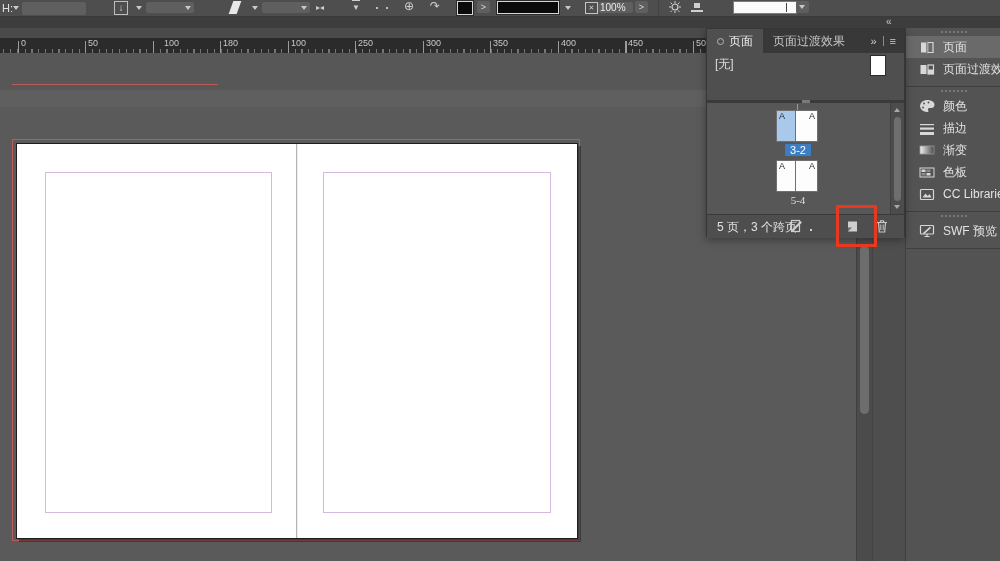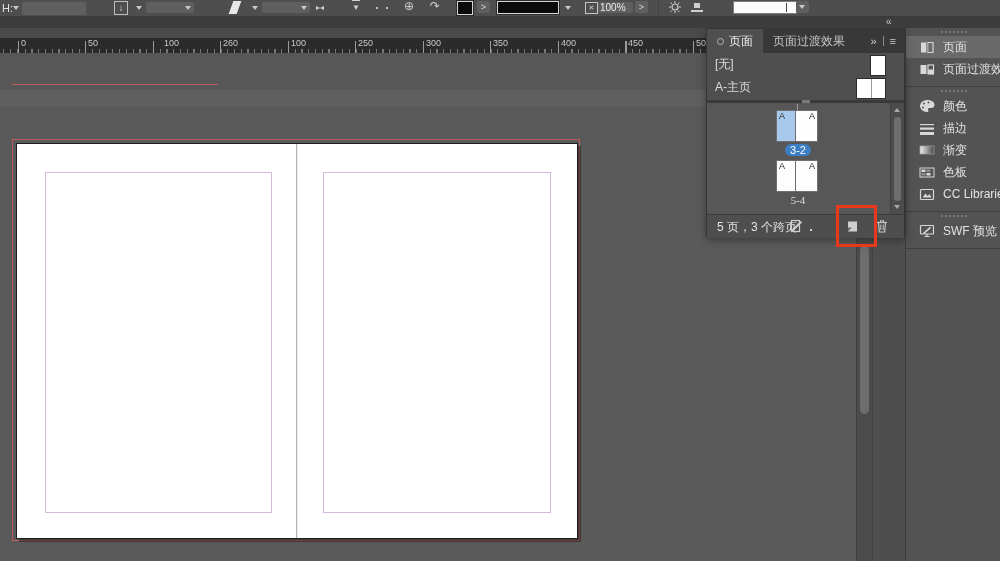--- a/index.html
+++ b/index.html
@@ -65,21 +65,21 @@
   .thumb-half{position:absolute;top:0;bottom:0;width:50%;}
   .msep{position:relative;height:3px;background:#3a3a3a;}
   .msep-notch{position:absolute;left:50%;top:0;width:8px;height:3px;margin-left:-4px;background:#7a7a7a;}
   .pages-list{position:relative;height:111px;background:#575757;}
   .spread-thumb{position:absolute;display:flex;cursor:pointer;}
   .pg{position:relative;height:32px;border:1px solid #6f6f6f;background:#fdfdfd;box-sizing:border-box;}
   .pg .letter{position:absolute;top:0;font-size:9px;color:#2a2a2a;line-height:10px;}
   .pg.hl{background:#a9c9ec;}
   .pg-tick{position:absolute;width:1px;height:6px;background:#9a9a9a;}
   .spread-label{position:absolute;width:44px;text-align:center;font-size:11px;color:#dedede;}
-  .spread-label .sel{background:#3d7dc4;color:#fff;padding:0 5px;border-radius:6px;}
+  .spread-label .sel{background:#3d7dc4;color:#fff;padding:0 5px;border-radius:1px;}
   .plist-scroll{position:absolute;right:0;top:0;bottom:0;width:13px;background:#4c4c4c;border-left:1px solid #404040;}
   .plist-thumbbar{position:absolute;left:3px;top:14px;width:7px;height:84px;background:#6e6e6e;border-radius:4px;}
   .sarrow{position:absolute;left:3px;width:0;height:0;border-left:3.5px solid transparent;border-right:3.5px solid transparent;}
   .sarrow.up{top:5px;border-bottom:4px solid #a8a8a8;}
   .sarrow.down{bottom:5px;border-top:4px solid #a8a8a8;}
   .pstatus{position:relative;height:23px;background:#4e4e4e;border-top:1px solid #3a3a3a;}
   .pstatus-text{position:absolute;left:10px;top:4px;font-size:12px;color:#e2e2e2;}
   .pbtn{position:absolute;top:3px;width:18px;height:17px;display:flex;align-items:center;justify-content:center;cursor:pointer;}
   .mini-dot{position:absolute;left:103px;top:14px;width:2px;height:2px;background:#cfcfcf;}
 
@@ -151,21 +151,21 @@
   <div class="abs frame-strip">
     <span class="collapse-btn">«</span>
   </div>
 
   <div class="abs canvas">
     <div class="abs ruler-cap"></div>
     <div class="abs ruler">
       <span class="ruler-num" style="left:21px;">0</span>
       <span class="ruler-num" style="left:88px;">50</span>
       <span class="ruler-num" style="left:164px;">100</span>
-      <span class="ruler-num" style="left:223px;">260</span>
+      <span class="ruler-num" style="left:223px;">180</span>
       <span class="ruler-num" style="left:291px;">100</span>
       <span class="ruler-num" style="left:358px;">250</span>
       <span class="ruler-num" style="left:426px;">300</span>
       <span class="ruler-num" style="left:493px;">350</span>
       <span class="ruler-num" style="left:561px;">400</span>
       <span class="ruler-num" style="left:628px;">450</span>
       <span class="ruler-num" style="left:696px;">500</span>
     </div>
     <div class="abs band-a"></div>
     <div class="abs band-b"></div>
@@ -197,26 +197,20 @@
         <span>»</span>
         <span class="vbar"></span>
         <span>≡</span>
       </div>
     </div>
 
     <div class="masters">
       <div class="master-row">
         <span>[无]</span>
         <div class="thumb" style="right:18px;top:2px;width:14px;height:19px;"></div>
-      </div>
-      <div class="master-row">
-        <span>A-主页</span>
-        <div class="thumb" style="right:18px;top:2px;width:28px;height:19px;">
-          <div class="thumb-half" style="left:0;border-right:1px solid #9a9a9a;"></div>
-        </div>
       </div>
     </div>
 
     <div class="msep">
       <div class="msep-notch"></div>
     </div>
 
     <div class="pages-list">
       <div class="pg-tick" style="left:90px;top:1px;"></div>
       <div class="spread-thumb" style="left:69px;top:7px;">

